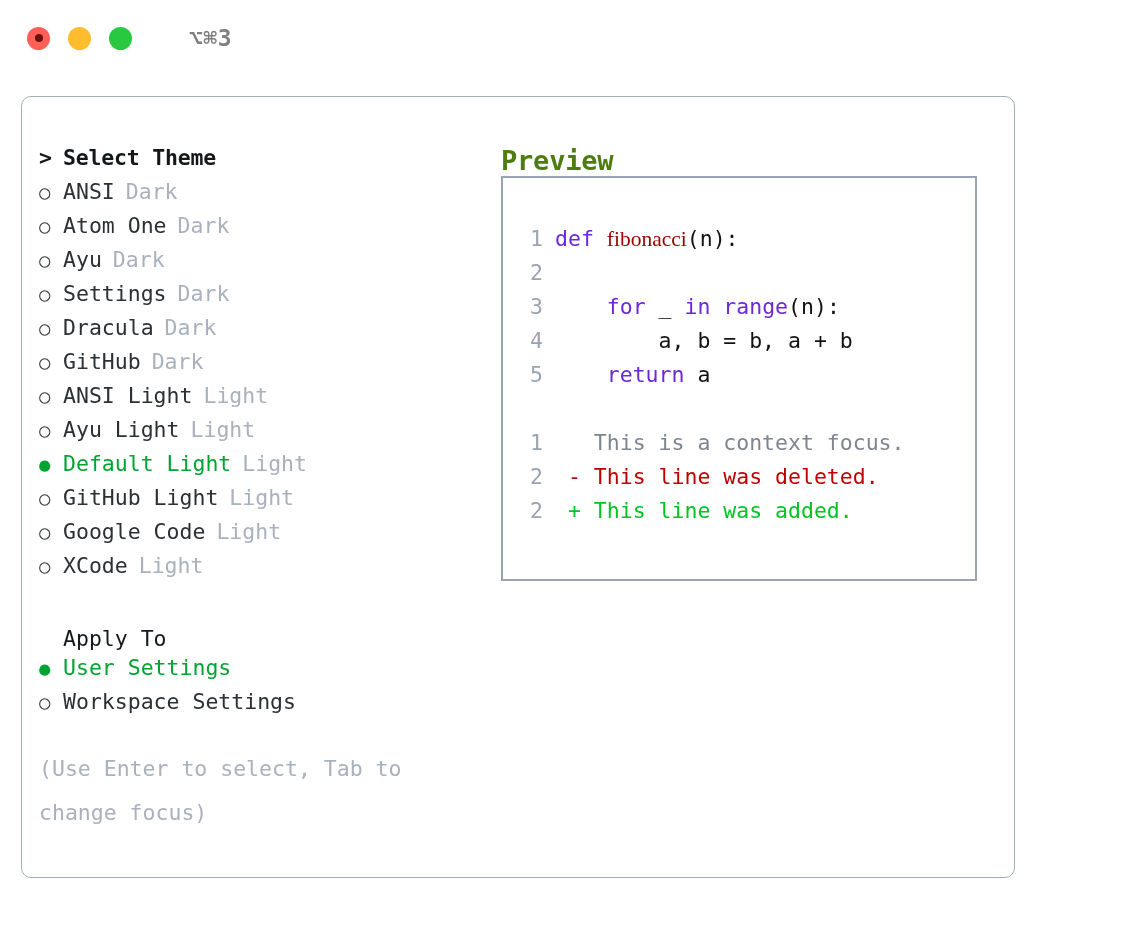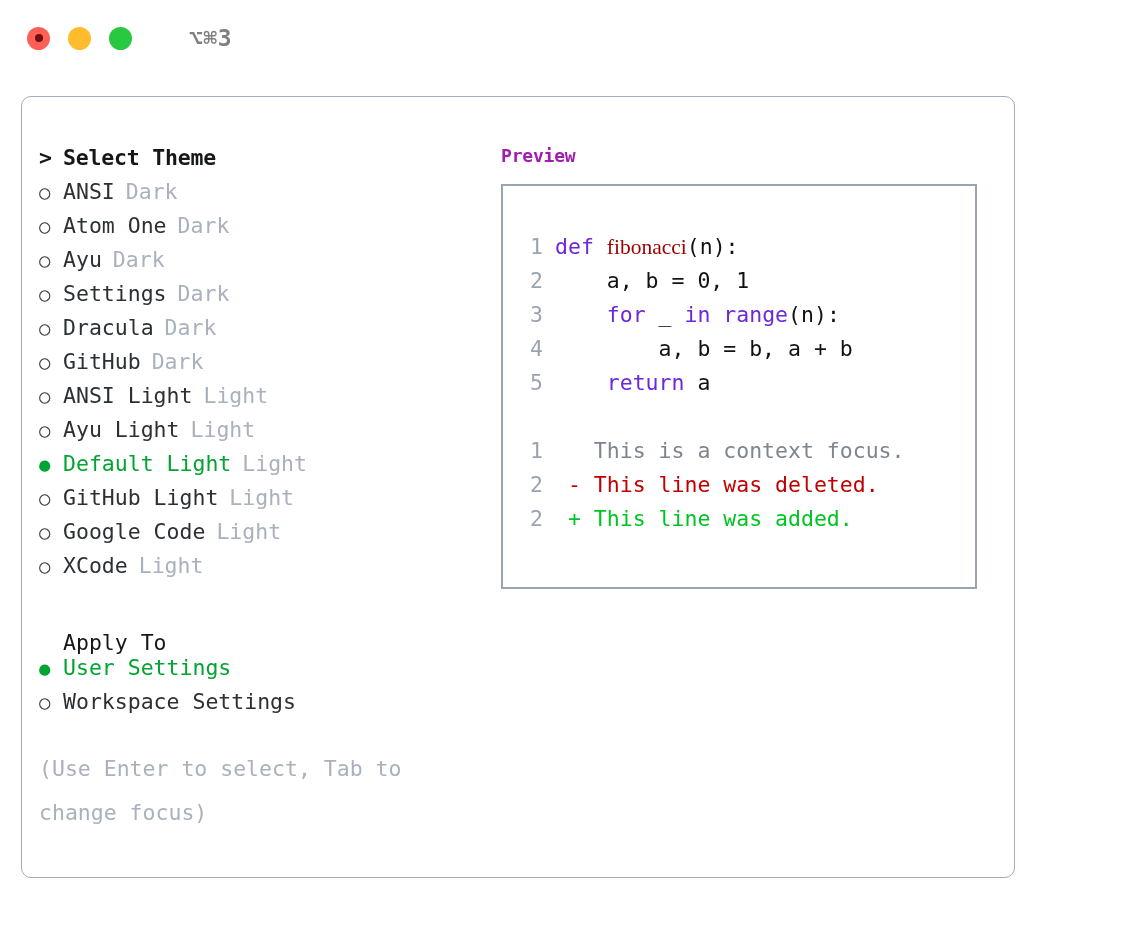--- a/index.html
+++ b/index.html
@@ -117,43 +117,42 @@
   .name { color: #2b3034; }
   .name.sel { color: #00a430; }
   .tag {
     color: #a9b1bd;
     margin-left: 11px;
   }
   .spacer-row { height: 34px; }
 
   .section-head {
     display: flex;
-    align-items: flex-end;
+    align-items: center;
     height: 34px;
     font-size: 21.5px;
     white-space: pre;
     color: #14181b;
   }
   .section-head .marker { visibility: hidden; }
 
   .hint {
     margin-top: 24px;
     font-size: 21.5px;
     line-height: 44px;
     color: #a9b1bd;
     width: 410px;
   }
 
   
   .preview-title {
-    font-size: 18px;
+    font-size: 27px;
     font-weight: bold;
-    color: #a21caf;
+    color: #4d7c0f;
     letter-spacing: -0.2px;
-    margin-bottom: 18px;
   }
   .code-box {
     width: 476px;
     height: 405px;
     box-sizing: border-box;
     border: 2px solid #9aa3b2;
     background: #ffffff;
     padding: 44px 0 0 14px;
   }
   .code-line {
@@ -232,21 +231,21 @@
 
         <div class="hint">(Use Enter to select, Tab to change focus)</div>
       </div>
 
       <div class="col-right">
         <div class="preview-title">Preview</div>
 
         <div class="code-box">
           <div id="code-lines">
               <div class="code-line"><span class="lineno">1</span><span class="code-text"><span class="tok-kw">def </span><span class="tok-fn">fibonacci</span><span class="tok-plain">(n):</span></span></div>
-              <div class="code-line"><span class="lineno">2</span><span class="code-text"><span class="tok-plain">    a, b = 0, 1</span></span></div>
+              <div class="code-line"><span class="lineno">2</span></div>
               <div class="code-line"><span class="lineno">3</span><span class="code-text"><span class="tok-plain">    </span><span class="tok-kw">for</span><span class="tok-plain"> _ </span><span class="tok-kw">in</span><span class="tok-plain"> </span><span class="tok-kw">range</span><span class="tok-plain">(n):</span></span></div>
               <div class="code-line"><span class="lineno">4</span><span class="code-text"><span class="tok-plain">        a, b = b, a + b</span></span></div>
               <div class="code-line"><span class="lineno">5</span><span class="code-text"><span class="tok-plain">    </span><span class="tok-kw">return</span><span class="tok-plain"> a</span></span></div>
             </div>
           <div class="blank-line"></div>
           <div id="diff-lines">
               <div class="code-line"><span class="lineno">1</span><span class="diff-ctx">   This is a context focus.</span></div>
               <div class="code-line"><span class="lineno">2</span><span class="diff-del"> - This line was deleted.</span></div>
               <div class="code-line"><span class="lineno">2</span><span class="diff-add"> + This line was added.</span></div>
             </div>

